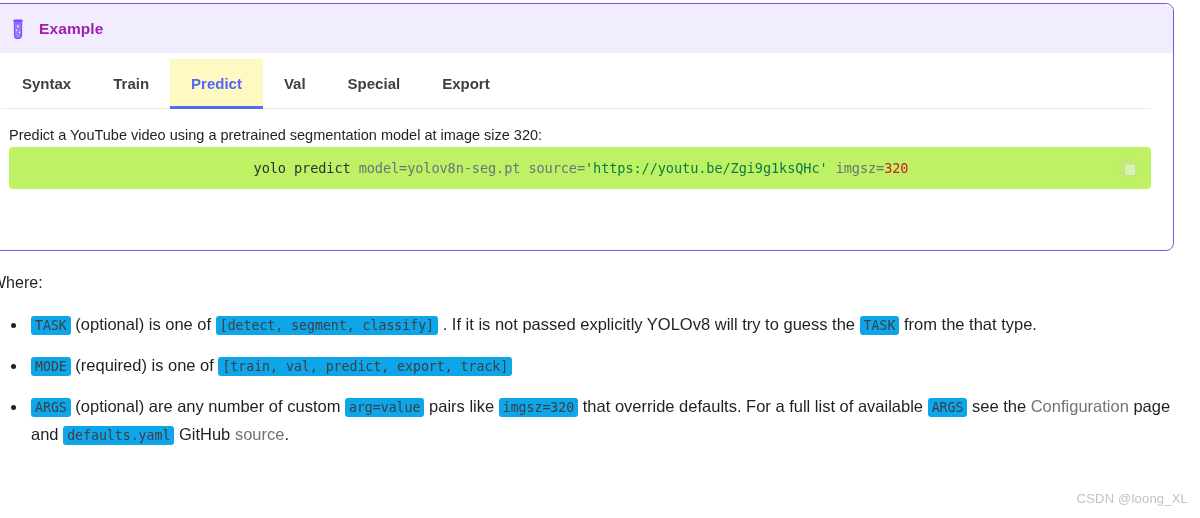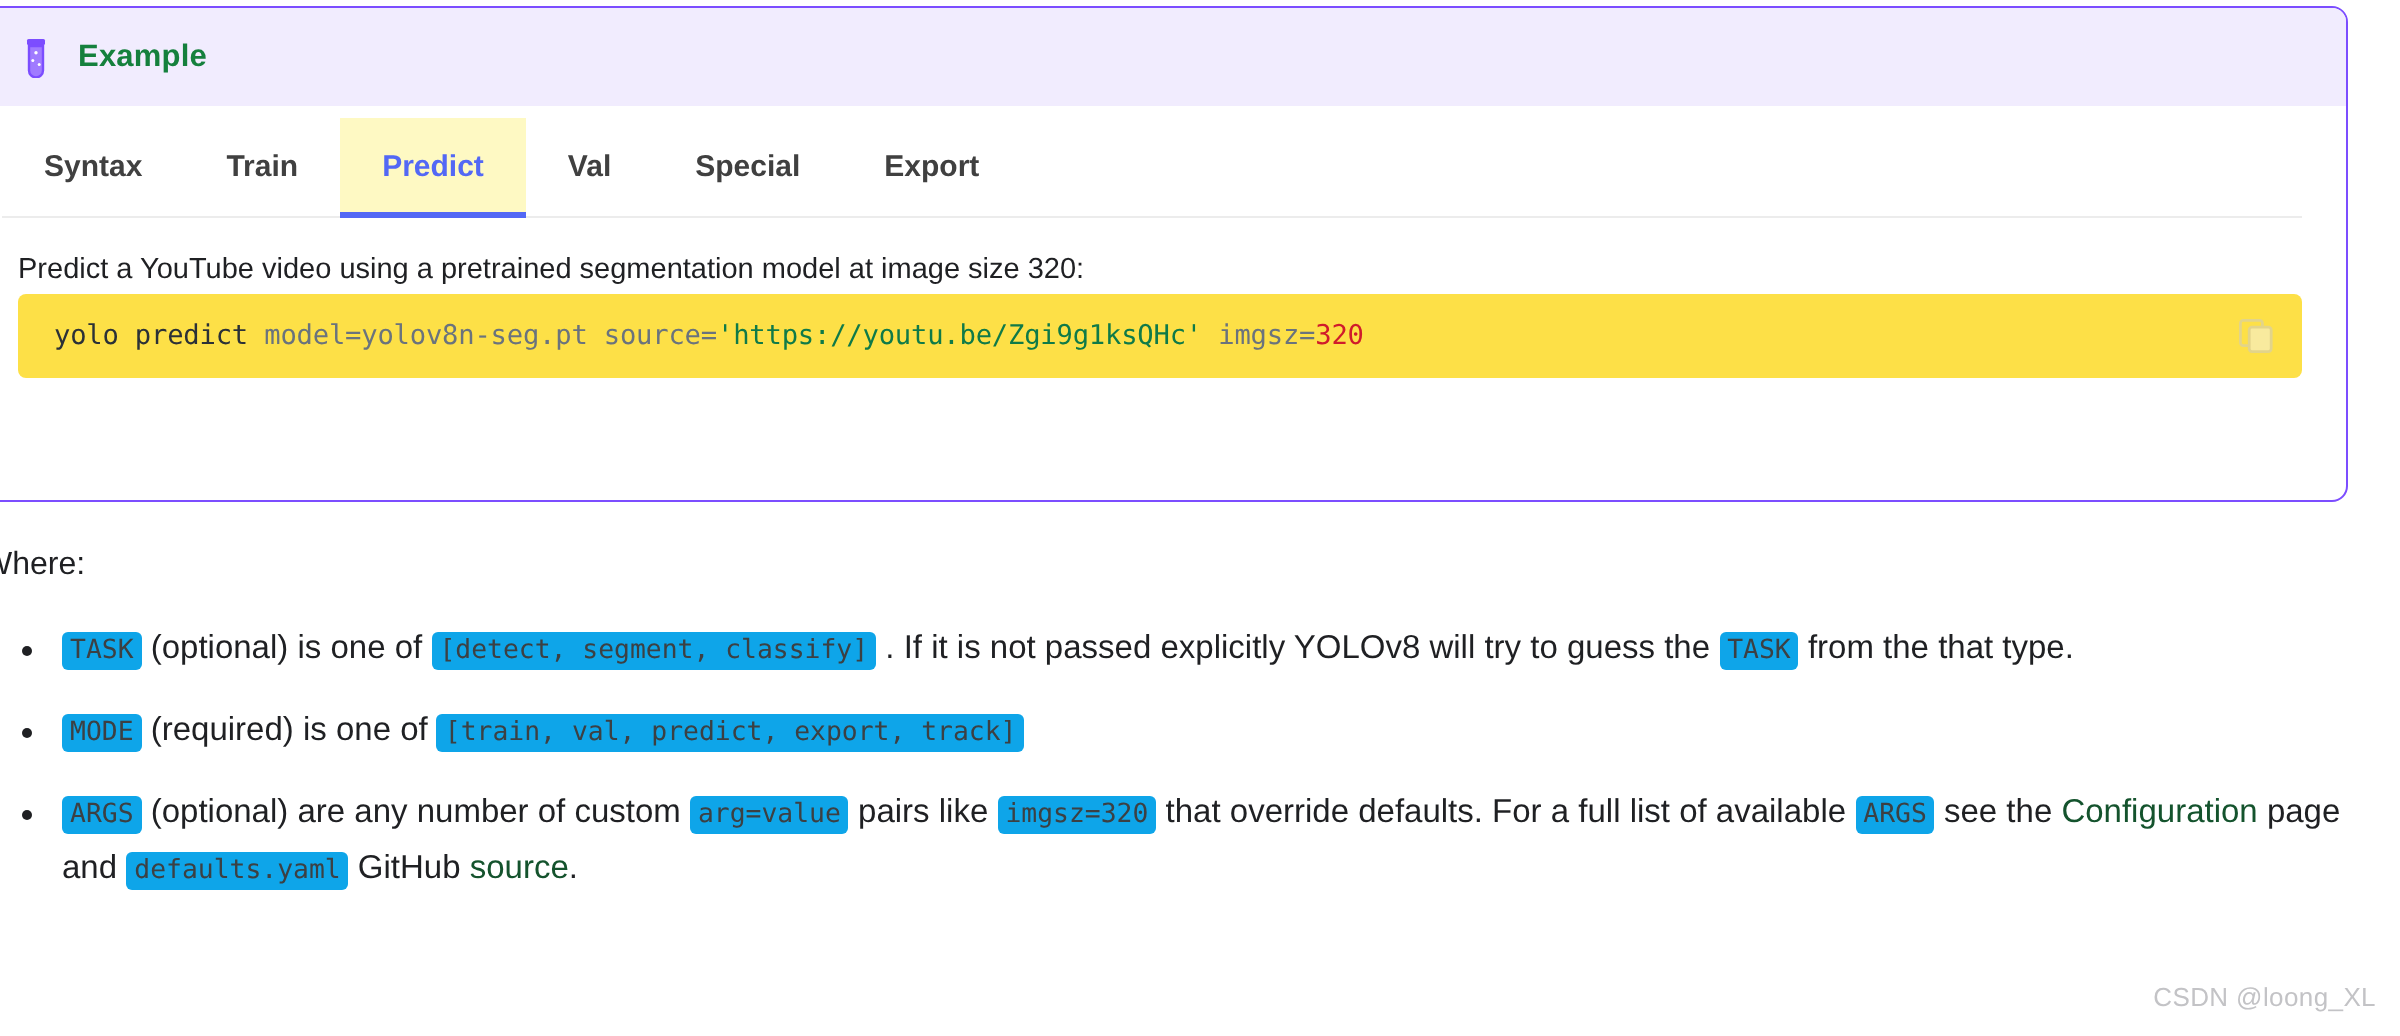--- a/index.html
+++ b/index.html
@@ -40,21 +40,21 @@
   .adm-icon {
     width: 18px;
     height: 20px;
     margin-right: 12px;
     display: block;
     flex: none;
   }
   .adm-title {
     font-size: 15.5px;
     font-weight: bold;
-    color: #15803d;
+    color: #a21caf;
     letter-spacing: 0.1px;
   }
 
   
   .tabs-row {
     position: relative;
     display: flex;
     align-items: flex-end;
     padding-left: 14px;
     height: 56px;
@@ -101,27 +101,28 @@
   .panel-text {
     font-size: 14.5px;
     color: #1f2023;
     line-height: 20px;
     margin: 0 0 2px 0;
   }
 
   
   .codeblock {
     position: relative;
-    background: #fde047;
+    background: #bef264;
     border-radius: 4px;
     padding: 12px 16px 12px 18px;
     box-sizing: border-box;
     height: 42px;
     display: flex;
     align-items: center;
+    justify-content: center;
   }
   .code-line {
     font-family: "DejaVu Sans Mono", "Liberation Mono", monospace;
     font-size: 13.6px;
     white-space: pre;
     letter-spacing: -0.1px;
   }
   .tok-cmd   { color: #2b3137; }
   .tok-arg   { color: #6a737d; }
   .tok-str   { color: #0f7a48; }
@@ -177,21 +178,21 @@
   code.inline {
     font-family: "DejaVu Sans Mono", "Liberation Mono", monospace;
     font-size: 13.2px;
     background: #0ea5e9;
     color: #3c4043;
     padding: 2px 4px;
     border-radius: 3px;
     white-space: pre;
   }
   a.doclink {
-    color: #14532d;
+    color: #737373;
     text-decoration: none;
     margin-top: 44px;
   }
 
   
   .watermark {
     position: absolute;
     right: 12px;
     bottom: 12px;
     font-size: 13px;

